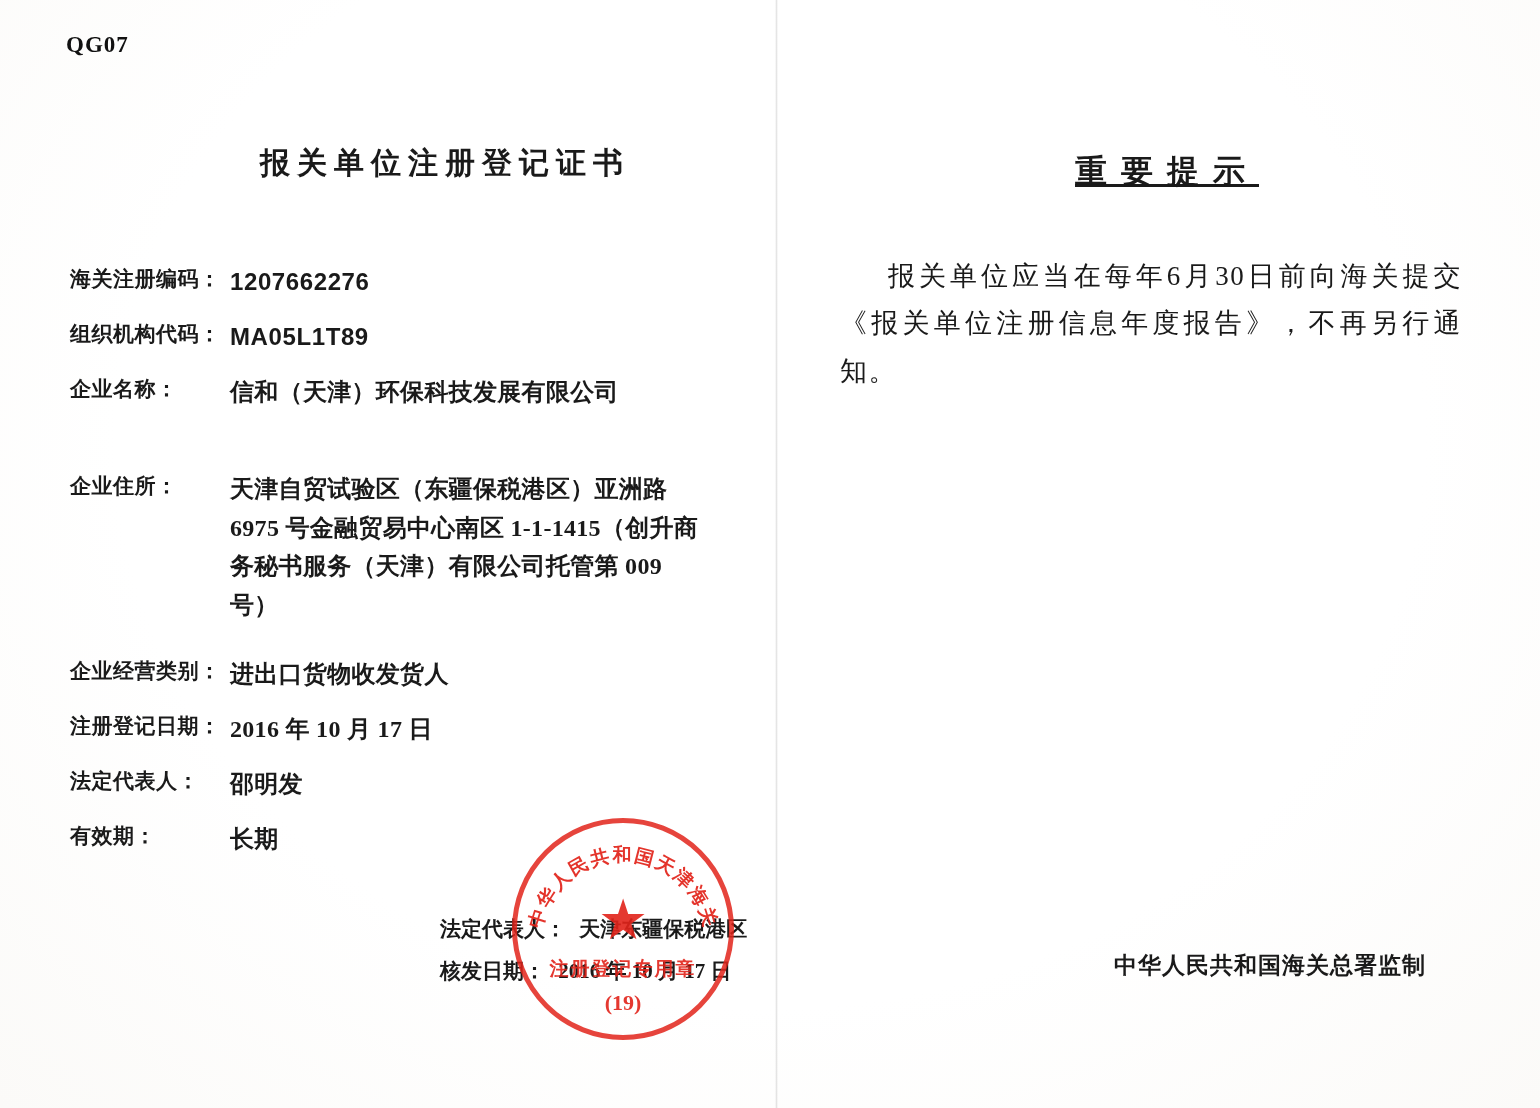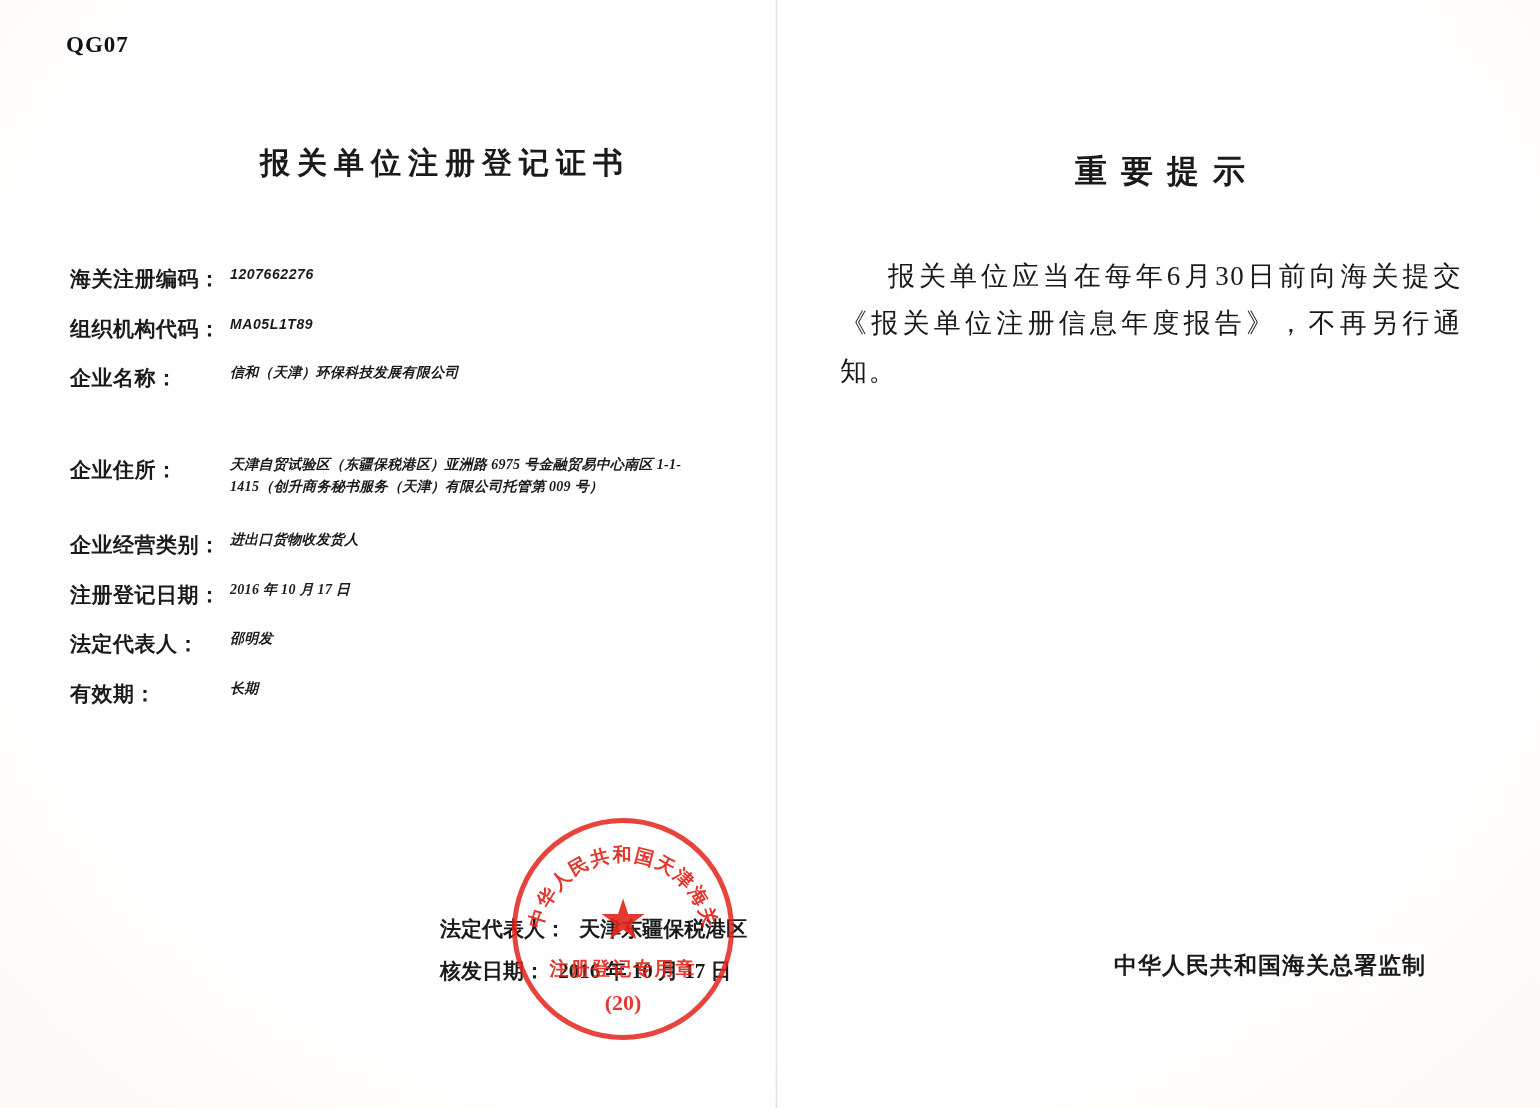--- a/index.html
+++ b/index.html
@@ -86,25 +86,24 @@
     font-size: 21px;
     font-weight: bold;
     letter-spacing: 0.5px;
     white-space: nowrap;
     line-height: 1.6;
   }
   .field-label.spaced {
     letter-spacing: 0.5px;
   }
   .field-value {
-    font-size: 14px;
+    font-size: 24px;
     font-weight: bold;
     line-height: 1.62;
     letter-spacing: 0.3px;
-    font-style: italic;
   }
   .field-value.mono {
     font-family: "Liberation Sans", sans-serif;
     font-weight: bold;
     letter-spacing: 0.6px;
   }
   .gap-lg { height: 42px; }
   .gap-md { height: 14px; }
 
   .addr-value {
@@ -197,20 +196,21 @@
     top: 150px;
     width: 640px;
   }
   .notice-title {
     text-align: center;
     font-size: 32px;
     font-weight: bold;
     letter-spacing: 14px;
     padding-left: 14px;
     white-space: nowrap;
+    text-decoration: underline;
   }
   .notice-body {
     margin-top: 59px;
     font-size: 27px;
     font-weight: normal;
     line-height: 1.75;
     letter-spacing: 1.5px;
     text-indent: 48px;
     text-align: justify;
     padding-right: 18px;
@@ -304,21 +304,21 @@
     <svg class="arc-text" viewBox="0 0 222 222">
       <defs>
         <path id="arcPath" d="M 28,126 A 83,83 0 0 1 194,126" fill="none"></path>
       </defs>
       <text>
         <textPath href="#arcPath" startOffset="50%" text-anchor="middle">中华人民共和国天津海关</textPath>
       </text>
     </svg>
     <div class="star">★</div>
     <div class="bottom-text">注册登记专用章</div>
-    <div class="num-text">(20)</div>
+    <div class="num-text">(19)</div>
   </div>
 
   <div class="right">
     <div class="notice-title">重要提示</div>
     <div class="notice-body">报关单位应当在每年6月30日前向海关提交《报关单位注册信息年度报告》，不再另行通知。</div>
   </div>
 
   <div class="right-footer">中华人民共和国海关总署监制</div>
 </div>
 

